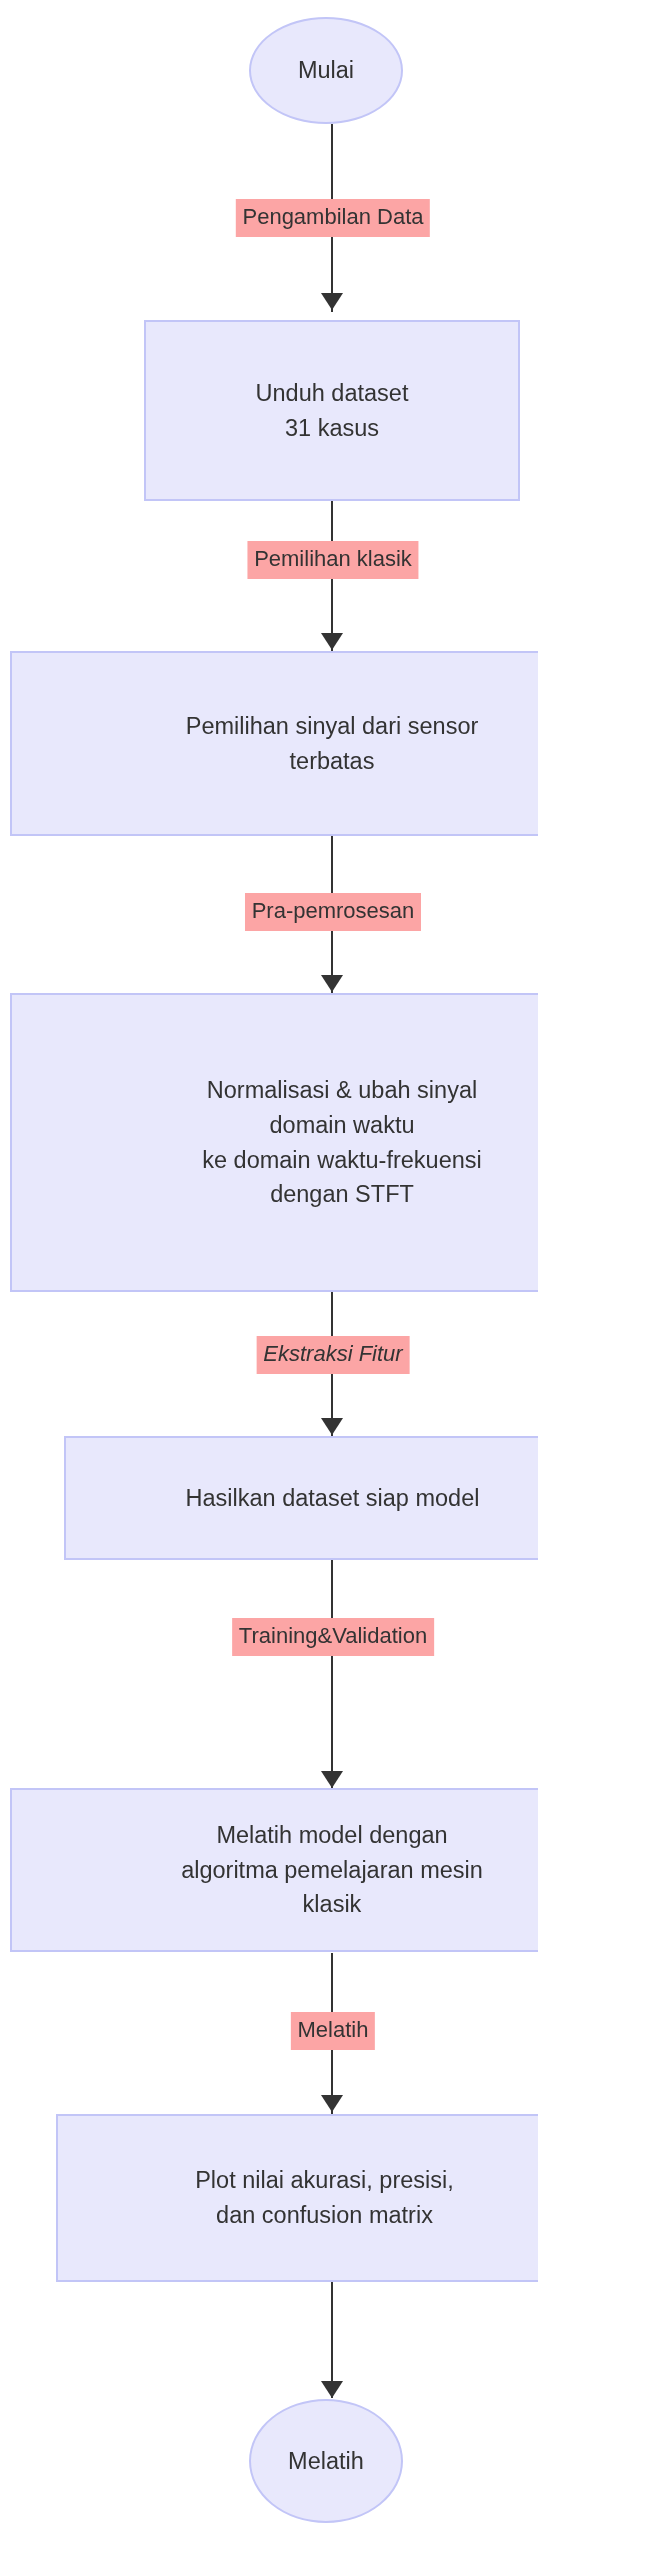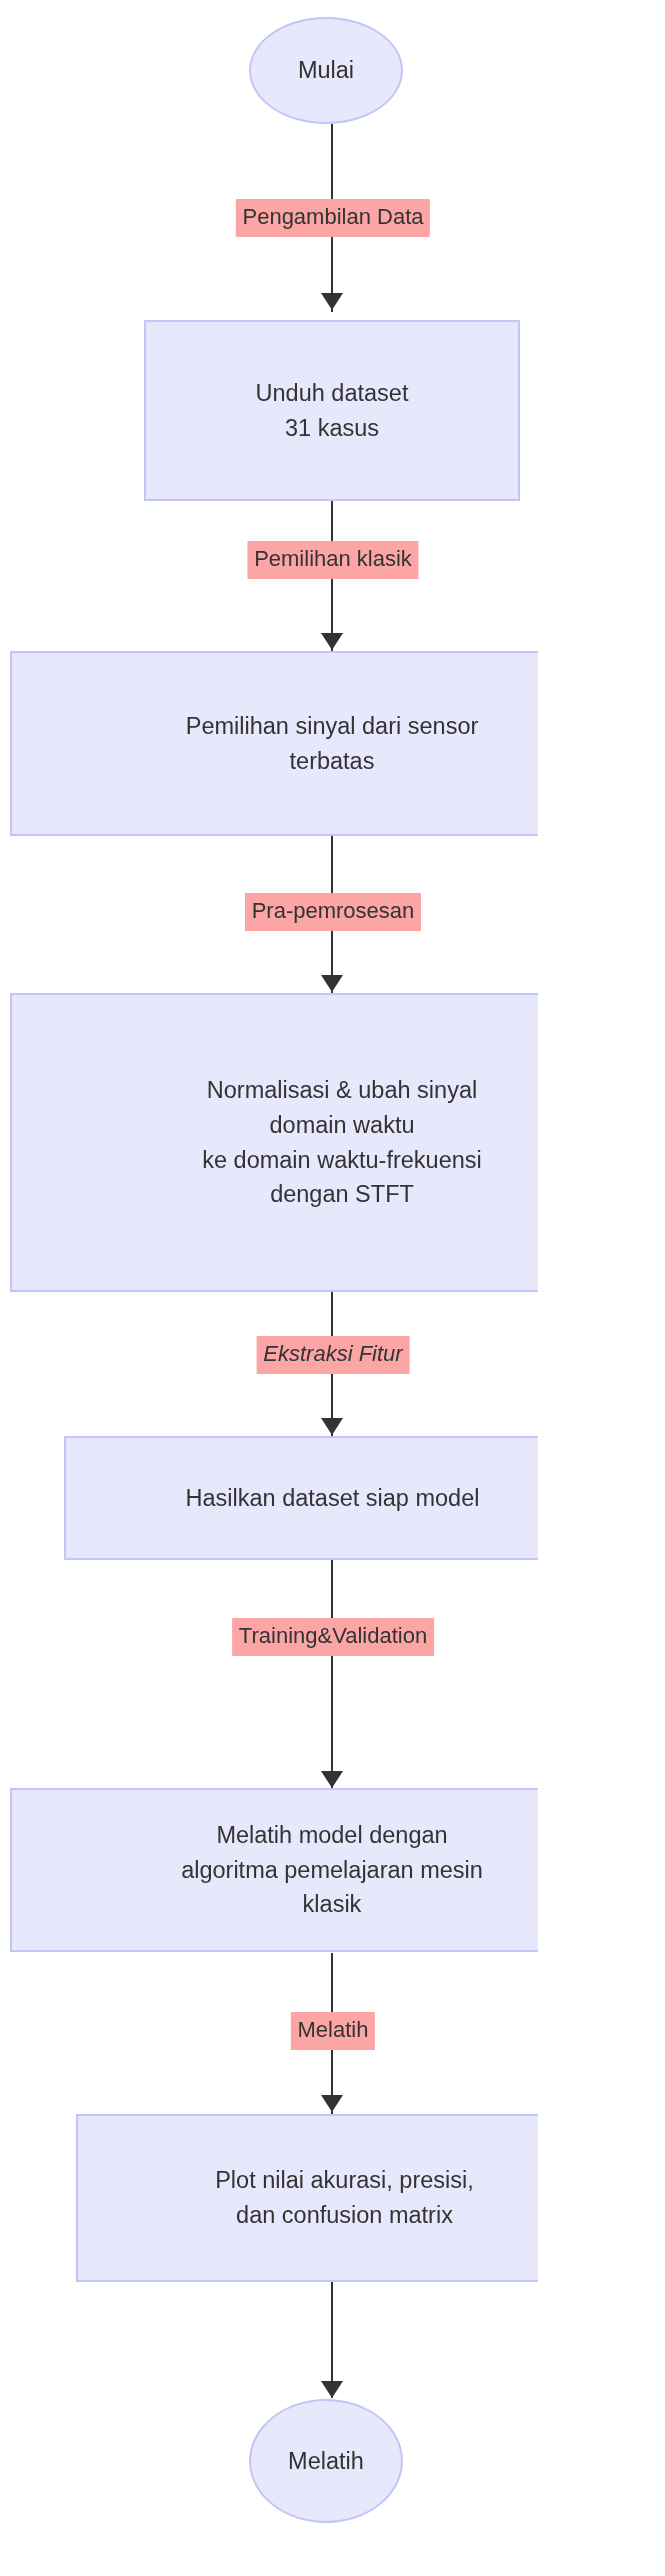--- a/index.html
+++ b/index.html
@@ -135,21 +135,21 @@
   <div class="node" style="left:10px; top:1788px; width:644px; height:164px;">
     <span class="node-label">Melatih model dengan
 algoritma pemelajaran mesin
 klasik</span>
   </div>
 
   <div class="edge-line" style="top:1953px; height:161px;"></div>
   <div class="arrow-head" style="top:2095px;"></div>
   <div class="edge-label" style="top:2012px;">Melatih</div>
 
-  <div class="node" style="left:76px; top:2114px; width:537px; height:168px;justify-content:flex-end;">
+  <div class="node" style="left:56px; top:2114px; width:537px; height:168px;justify-content:flex-end;">
     <span class="node-label">Plot nilai akurasi, presisi,
 dan confusion matrix</span>
   </div>
 
   <div class="edge-line" style="top:2281px; height:117px;"></div>
   <div class="arrow-head" style="top:2381px;"></div>
 
   <div class="node terminal" style="left:249px; top:2399px; width:154px; height:124px;">
     <span class="node-label">Melatih</span>
   </div>

